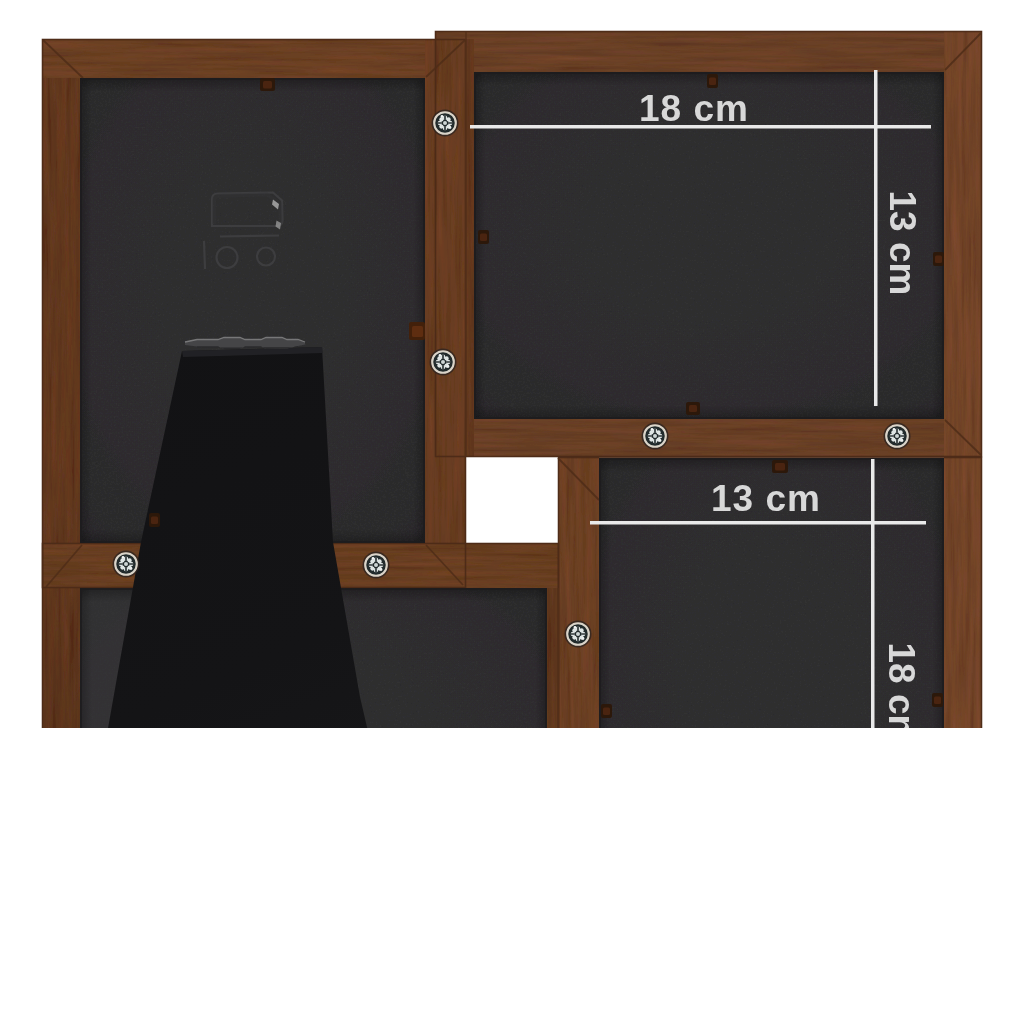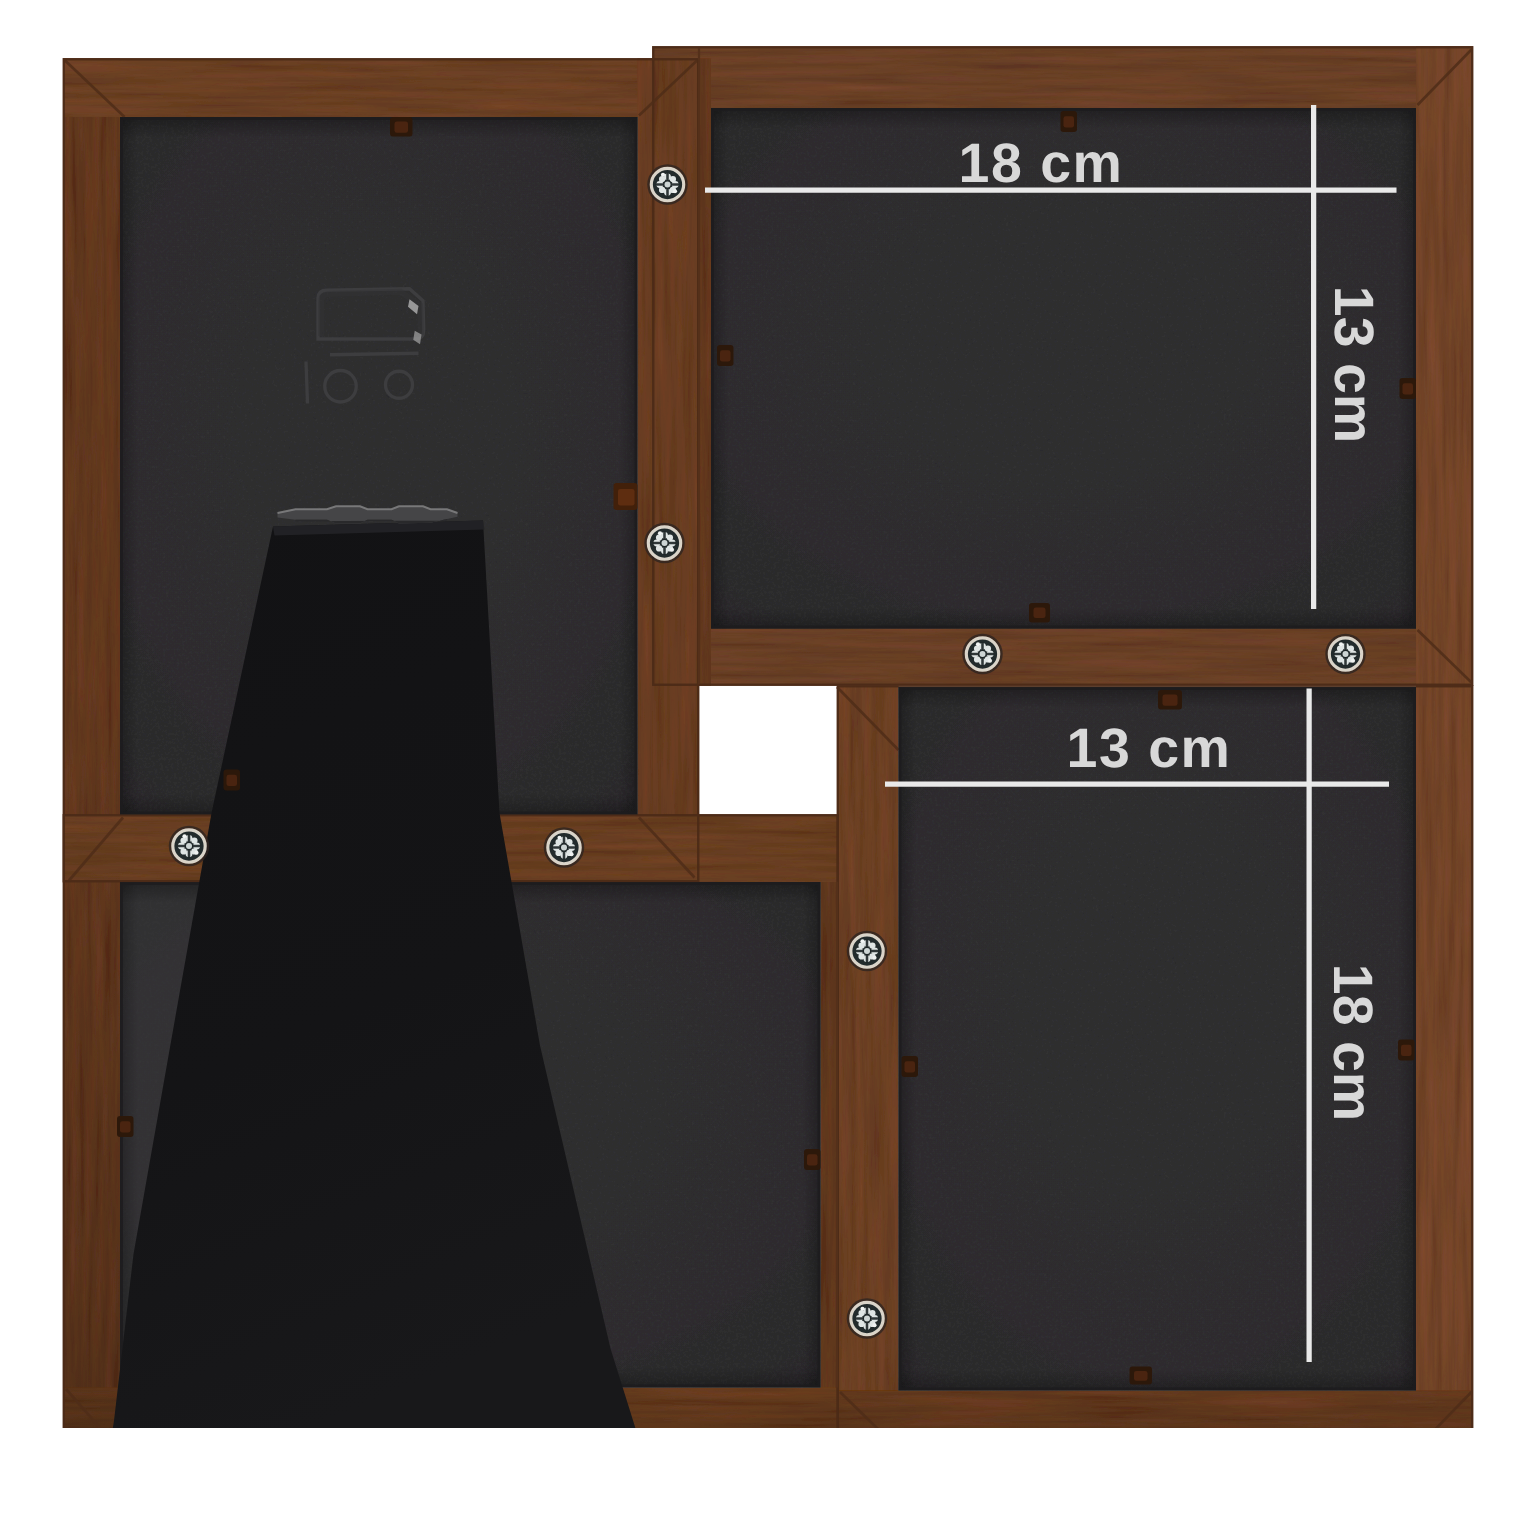--- a/index.html
+++ b/index.html
@@ -1,16 +1,16 @@
 <!DOCTYPE html>
 <html><head>
 <meta charset="utf-8">
 <style>
   html,body{margin:0;padding:0;background:#ffffff;}
-  #stage{position:relative;width:1024px;height:952px;background:#ffffff;overflow:hidden;}
+  #stage{position:relative;width:1024px;height:728px;background:#ffffff;overflow:hidden;}
   svg{display:block;}
   text{font-family:"Liberation Sans", sans-serif;}
 </style>
 </head>
 <body>
 <div id="stage">
 <svg width="1024" height="1024" viewBox="0 0 1024 1024">
 <defs>
 
   <filter id="fwv" x="0%" y="0%" width="100%" height="100%">

